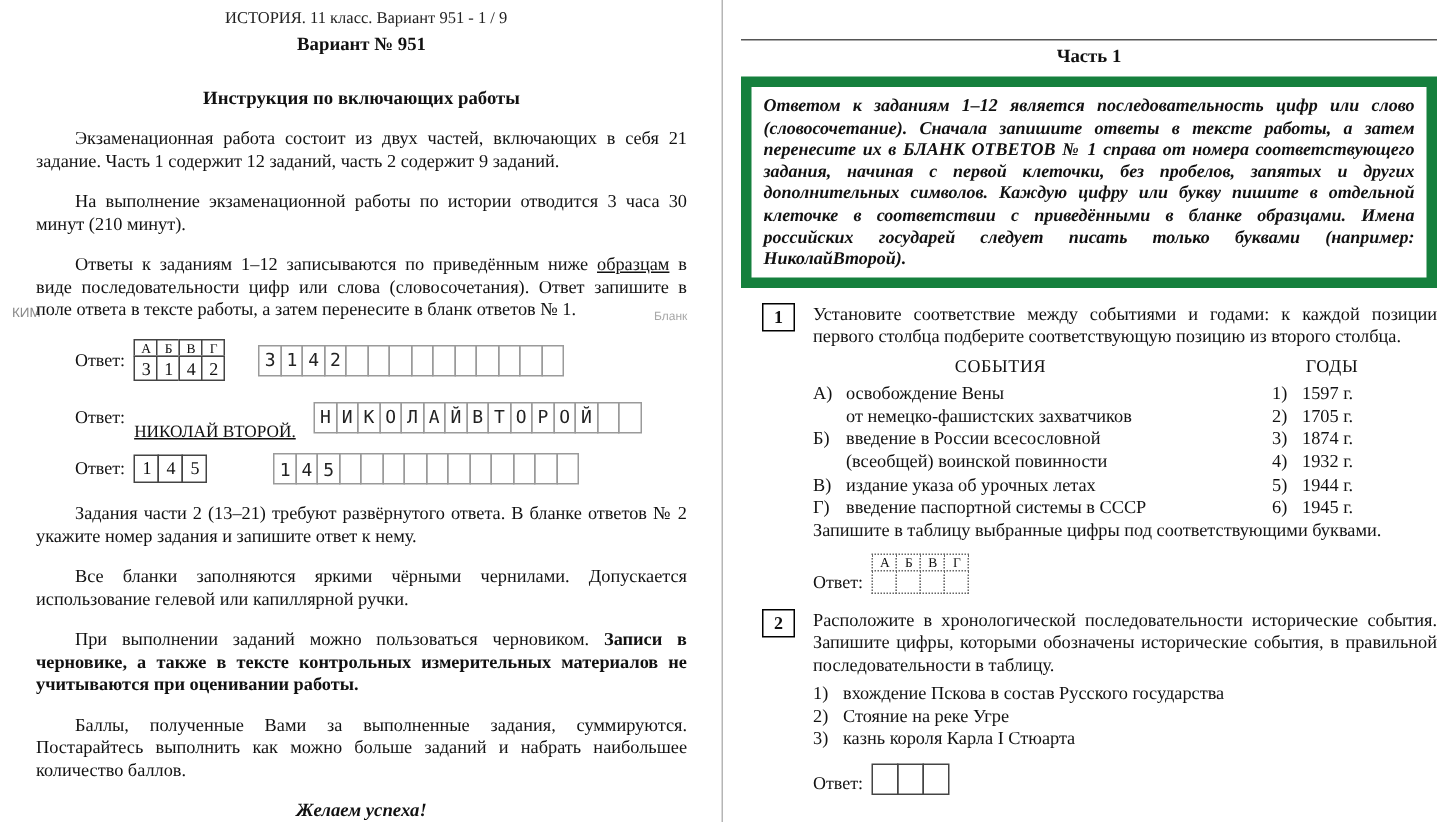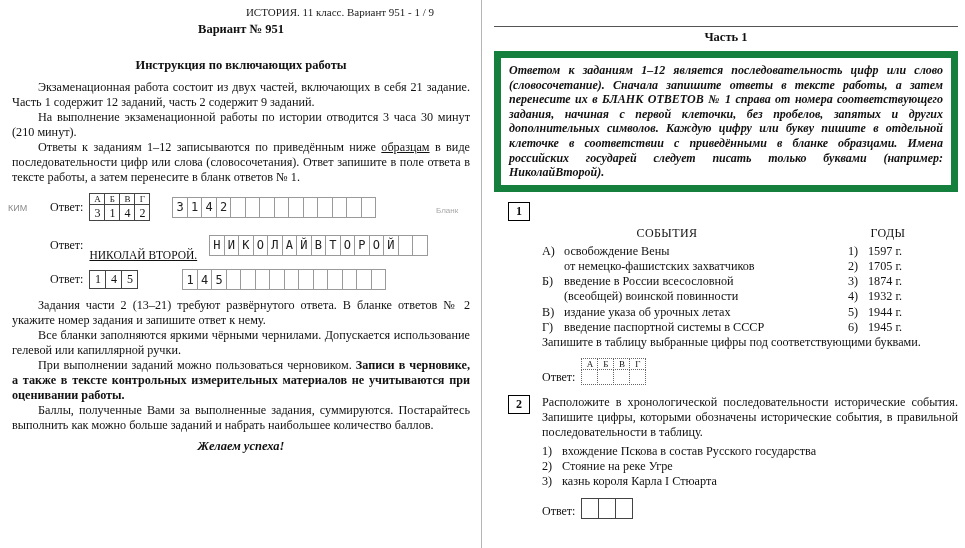--- a/index.html
+++ b/index.html
@@ -1,31 +1,31 @@
 <!DOCTYPE html>
 <html><head>
 <meta charset="utf-8">
 <style>
   html,body{margin:0;padding:0;background:#fff;}
   .sheet{position:relative;width:965px;height:548px;background:#ffffff;overflow:hidden;
          font-family:"Liberation Serif",serif;color:#111;}
-  .page-header{position:absolute;top:6px;left:150px;width:380px;text-align:center;font-size:11px;color:#222;}
+  .page-header{position:absolute;top:6px;left:150px;width:380px;text-align:left;font-size:11px;color:#222;}
   .divider{position:absolute;left:481px;top:0;width:1px;height:548px;background:#b5b5b5;}
   .kim-label{position:absolute;left:8px;top:203px;font-size:9px;color:#8a8a8a;font-family:"Liberation Sans",sans-serif;}
   .blank-label{position:absolute;left:436px;top:206px;font-size:8px;color:#a8a8a8;font-family:"Liberation Sans",sans-serif;}
 
   .left-page{position:absolute;left:12px;top:22px;width:458px;}
   .right-page{position:absolute;left:494px;top:26px;width:464px;}
 
   .bold{font-weight:bold}
   .underline{text-decoration:underline}
 
   .variant-title{font-weight:bold;text-align:center;font-size:12.5px;margin-bottom:21px;}
   .instruction-title{font-weight:bold;text-align:center;font-size:12.5px;margin-bottom:7px;}
-  .para{margin:0;text-align:justify;text-indent:26px;font-size:12.2px;line-height:15px;}
+  .para{margin:12px;text-align:justify;text-indent:26px;font-size:12.2px;line-height:15px;}
 
   .samples{margin:8px 0 8px 38px;}
   .sample-row{display:flex;align-items:center;margin-bottom:8px;}
   .answer-label{font-size:12px;margin-right:6px;white-space:nowrap;}
   .name-blank{font-size:11.5px;text-decoration:underline;margin-right:8px;white-space:nowrap;margin-top:20px;}
 
   .mini-grid .mini-row{display:flex;}
   .mini-cell{box-sizing:border-box;width:16px;border:1px solid #444;margin-left:-1px;text-align:center;background:#fff;}
   .mini-row .mini-cell:first-child{margin-left:0;}
   .mini-row.head .mini-cell{height:12px;font-size:9px;line-height:11px;}
@@ -183,20 +183,21 @@
   </div>
 
   <div class="right-page">
     <div class="top-rule"></div>
     <div class="part-title">Часть 1</div>
 
     <div class="notice-box">Ответом к заданиям 1–12 является последовательность цифр или слово (словосочетание). Сначала запишите ответы в тексте работы, а затем перенесите их в БЛАНК ОТВЕТОВ № 1 справа от номера соответствующего задания, начиная с первой клеточки, без пробелов, запятых и других дополнительных символов. Каждую цифру или букву пишите в отдельной клеточке в соответствии с приведёнными в бланке образцами. Имена российских государей следует писать только буквами (например: НиколайВторой).</div>
 
     <div class="task">
       <div class="task-num">1</div>
+      <div class="task-body">Установите соответствие между событиями и годами: к каждой позиции первого столбца подберите соответствующую позицию из второго столбца.</div>
     </div>
 
     <div class="match-cols">
       <div class="events-col">
         <div class="col-header">СОБЫТИЯ</div>
         <div>
 
         <div class="event-item">
               <span class="ev-label">А)</span>
               <span class="ev-text">освобождение Вены

